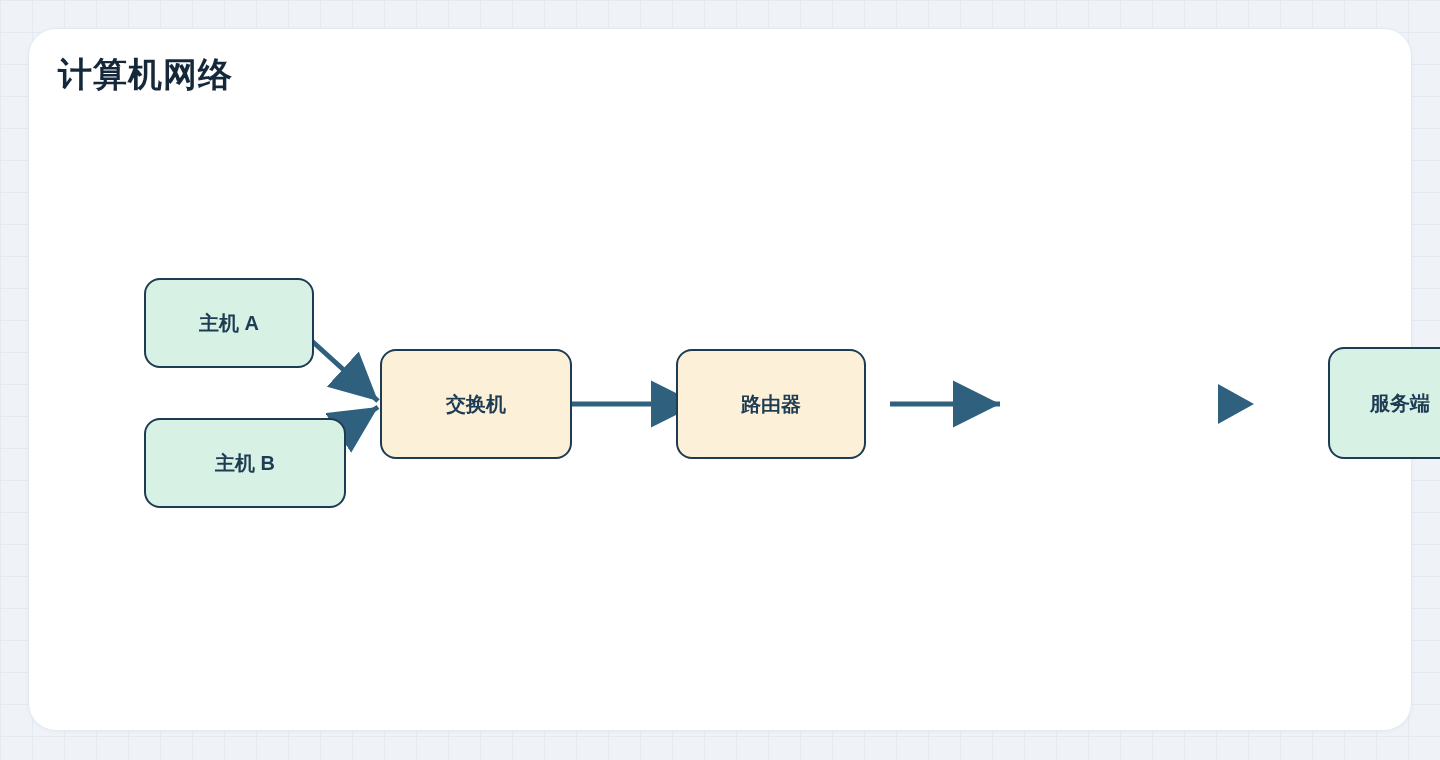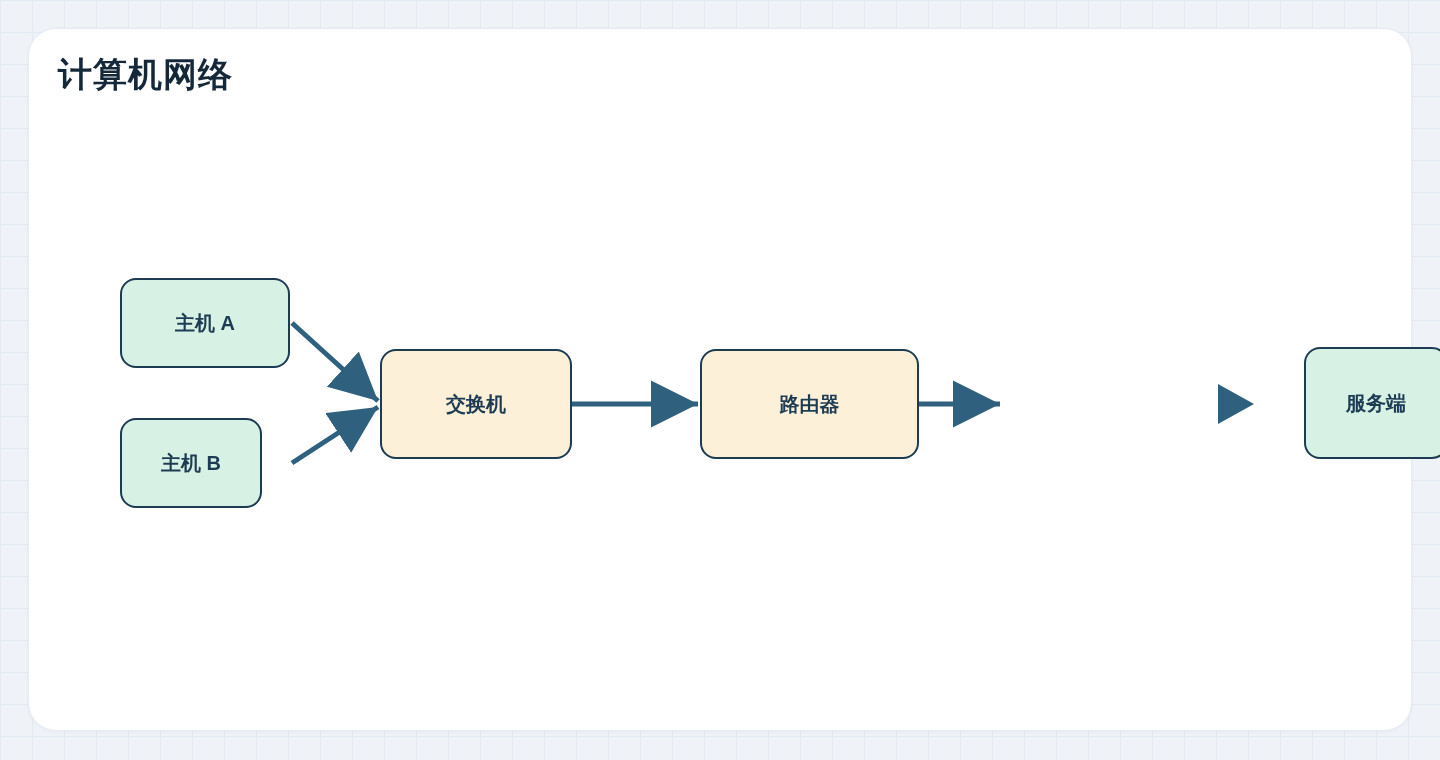--- a/index.html
+++ b/index.html
@@ -67,28 +67,28 @@
     flex-direction: column;
     border: 2.5px solid var(--node-border, #1d3c53);
     border-radius: 16px;
     color: var(--node-text, #1d3c53);
     font-size: 20px;
     font-weight: 700;
     text-align: center;
     line-height: 1.55;
   }
   .node .label { white-space: pre; }
-  .node-mint  { background: var(--mint, #d8f1e5); }
+  .node-mint  { background: var(--mint, #d8f1e5); margin-left: 24px; }
   .node-cream { background: var(--cream, #fcf0d8); }
   .node-pink  { background: var(--pink, #fbe4dc); }
 
   .node-host-a   { left: 120px;  top: 278px; width: 170px; height: 90px;  }
-  .node-host-b   { left: 120px;  top: 418px; width: 142px; height: 90px;  }
+  .node-host-b   { left: 120px;  top: 418px; width: 202px; height: 90px;  }
   .node-switch   { left: 380px;  top: 349px; width: 192px; height: 110px; text-align: right; }
-  .node-router   { left: 700px;  top: 349px; width: 219px; height: 110px; }
+  .node-router   { left: 676px;  top: 349px; width: 190px; height: 110px; }
   .node-internet { left: 1002px; top: 309px; width: 218px; height: 190px; border-radius: 20px; }
   .node-server   { left: 1304px; top: 347px; width: 144px; height: 112px; }
 </style>
 </head>
 <body>
 
 <div class="canvas">
   <div class="panel"></div>
 
   <h1 class="title">计算机网络</h1>

